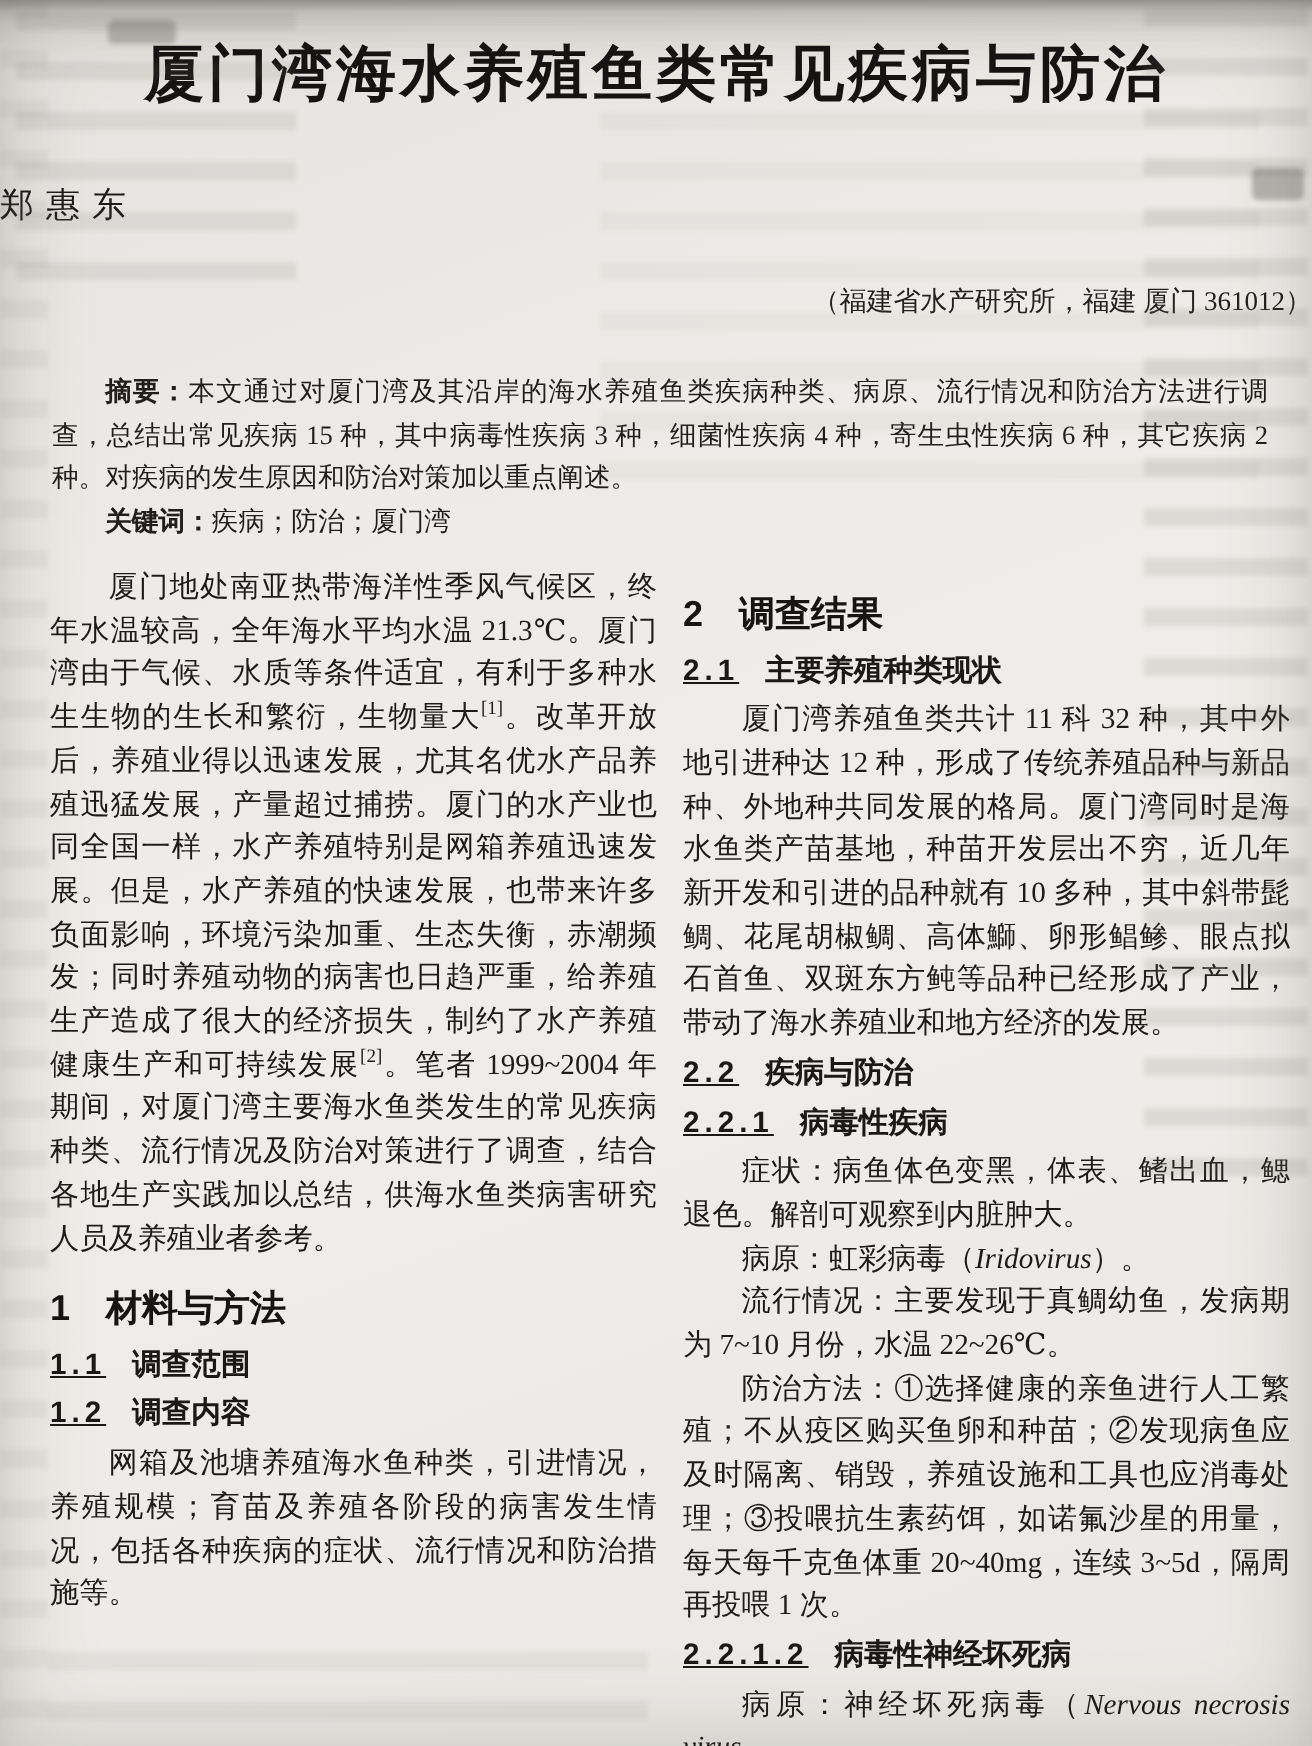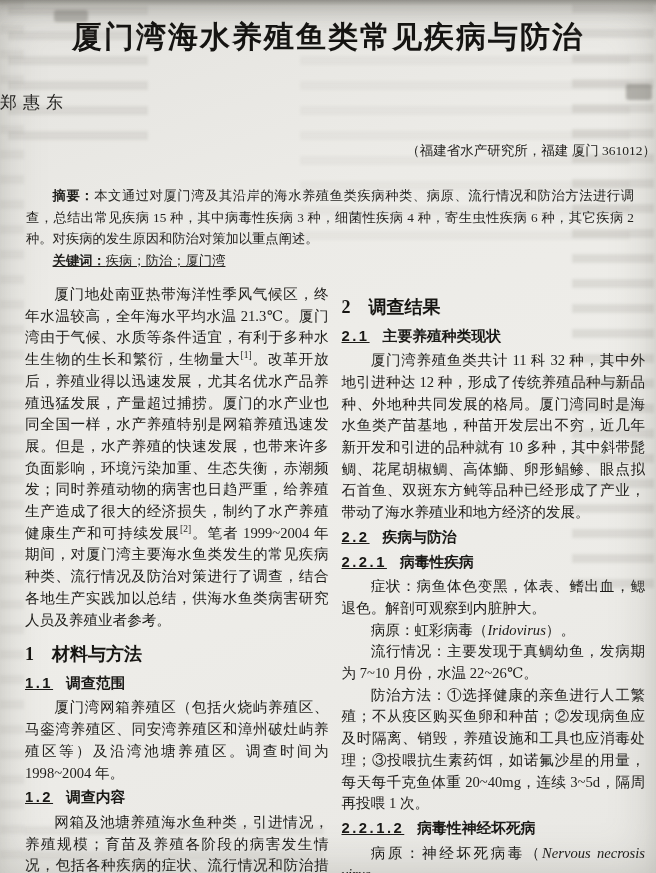--- a/index.html
+++ b/index.html
@@ -34,30 +34,30 @@
     margin:0;padding:17px 10px 0 10px;text-align:center;
     font-family:"Liberation Sans","DejaVu Sans",sans-serif;
     font-size:30px;font-weight:700;letter-spacing:2px;color:#151412;
   }
   .author{margin-top:33px;text-align:left;font-size:17px;letter-spacing:6px;}
   .affiliation{margin-top:28px;text-align:right;font-size:13.5px;color:#23221f;}
   .abstract{margin:25px 22px 0 26px;font-size:13.3px;line-height:21.5px;text-align:justify;color:#201f1c;}
   .abstract p{margin:0;}
   .abstract .lead{text-indent:2em;}
   .blabel{font-family:"Liberation Sans","DejaVu Sans",sans-serif;font-weight:700;}
-  .kwline{text-indent:2em;margin-top:1px;text-decoration:underline;}
+  .kwline{text-indent:2em;margin-top:1px;}
 
   .columns{display:flex;gap:13px;margin:13px 11px 0 25px;}
   .col{width:304px;font-size:14.6px;line-height:21.7px;text-align:justify;color:#1d1c19;}
   .col p{margin:0;text-indent:2em;}
   sup.ref{font-size:9.5px;line-height:0;vertical-align:super;}
   .lat{font-style:italic;}
 
   h2.sec{
-    margin:12px 0 7px 0;font-family:Liberation Serif, serif;
+    margin:12px 0 7px 0;font-family:Liberation Sans, sans-serif;
     font-size:18px;font-weight:700;color:#161512;line-height:1.25;
   }
   h2.sec .num{margin-right:18px;}
   h3.sub{
     margin:3px 0;font-family:"Liberation Sans","DejaVu Sans",sans-serif;
     font-size:14.8px;font-weight:700;color:#1a1916;line-height:21.7px;
   }
   h3.sub .num{margin-right:13px;letter-spacing:2.5px;text-decoration:underline;}
 </style>
 </head>
@@ -84,21 +84,20 @@
   </div>
 
   <div class="columns">
 
     <div class="col">
       <p><span>厦门地处南亚热带海洋性季风气候区，终年水温较高，全年海水平均水温 21.3℃。厦门湾由于气候、水质等条件适宜，有利于多种水生生物的生长和繁衍，生物量大</span><sup class="ref">[1]</sup><span>。改革开放后，养殖业得以迅速发展，尤其名优水产品养殖迅猛发展，产量超过捕捞。厦门的水产业也同全国一样，水产养殖特别是网箱养殖迅速发展。但是，水产养殖的快速发展，也带来许多负面影响，环境污染加重、生态失衡，赤潮频发；同时养殖动物的病害也日趋严重，给养殖生产造成了很大的经济损失，制约了水产养殖健康生产和可持续发展</span><sup class="ref">[2]</sup><span>。笔者 1999~2004 年期间，对厦门湾主要海水鱼类发生的常见疾病种类、流行情况及防治对策进行了调查，结合各地生产实践加以总结，供海水鱼类病害研究人员及养殖业者参考。</span></p>
 
       <h2 class="sec"><span class="num">1</span><span>材料与方法</span></h2>
 
       <h3 class="sub"><span class="num">1.1</span><span>调查范围</span></h3>
-      <p>厦门湾网箱养殖区（包括火烧屿养殖区、马銮湾养殖区、同安湾养殖区和漳州破灶屿养殖区等）及沿湾池塘养殖区。调查时间为 1998~2004 年。</p>
 
       <h3 class="sub"><span class="num">1.2</span><span>调查内容</span></h3>
       <p>网箱及池塘养殖海水鱼种类，引进情况，养殖规模；育苗及养殖各阶段的病害发生情况，包括各种疾病的症状、流行情况和防治措施等。</p>
     </div>
 
     <div class="col">
       <h2 class="sec"><span class="num">2</span><span>调查结果</span></h2>
 
       <h3 class="sub"><span class="num">2.1</span><span>主要养殖种类现状</span></h3>
       <p>厦门湾养殖鱼类共计 11 科 32 种，其中外地引进种达 12 种，形成了传统养殖品种与新品种、外地种共同发展的格局。厦门湾同时是海水鱼类产苗基地，种苗开发层出不穷，近几年新开发和引进的品种就有 10 多种，其中斜带髭鲷、花尾胡椒鲷、高体鰤、卵形鲳鲹、眼点拟石首鱼、双斑东方鲀等品种已经形成了产业，带动了海水养殖业和地方经济的发展。</p>

